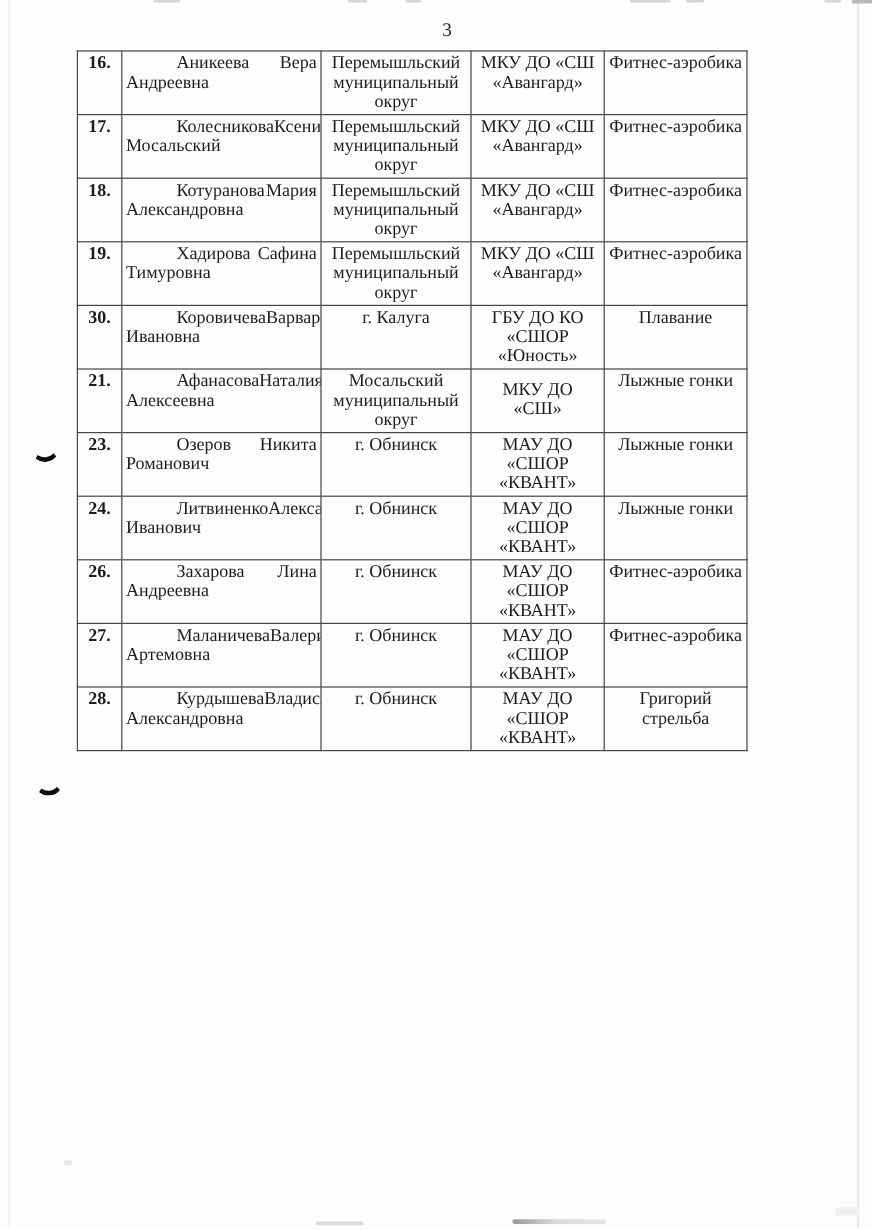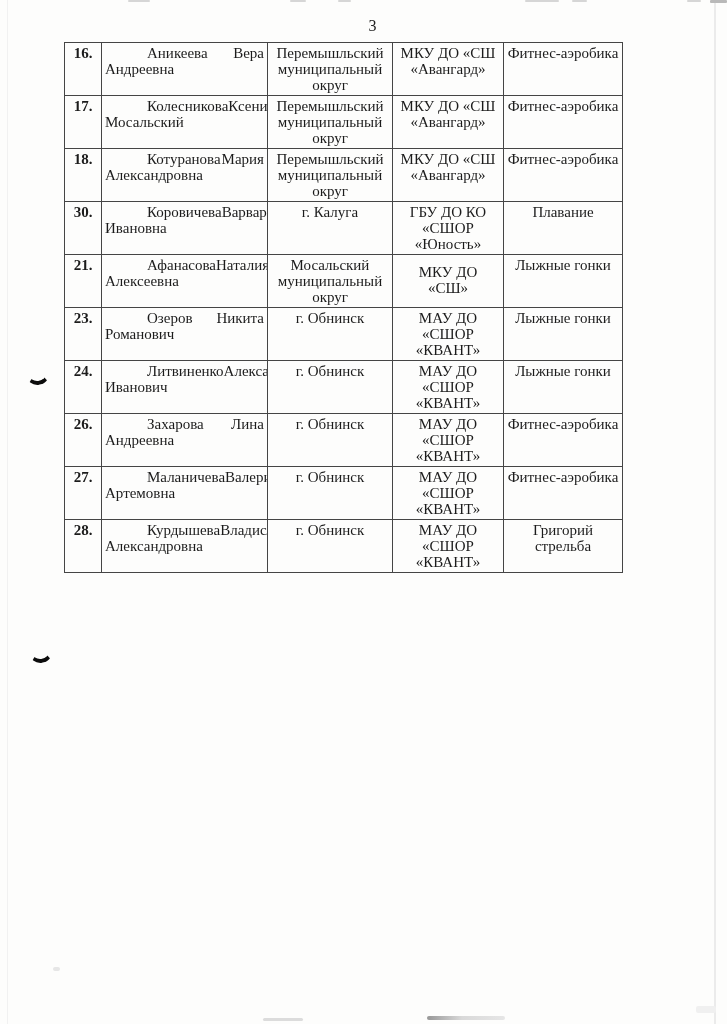--- a/index.html
+++ b/index.html
@@ -155,20 +155,36 @@
       <td class="c-sport">Фитнес-аэробика</td>
     </tr>
         <tr>
       <td class="c-num"><span>18.</span></td>
       <td class="c-name">
         <div class="name-line1">
           <span>Котуранова</span>
           <span>Мария</span>
         </div>
         <div>Александровна</div>
+      </td>
+      <td class="c-loc">Перемышльский
+муниципальный
+округ</td>
+      <td class="c-org">МКУ ДО «СШ
+«Авангард»</td>
+      <td class="c-sport">Фитнес-аэробика</td>
+    </tr>
+        <tr>
+      <td class="c-num"><span>19.</span></td>
+      <td class="c-name">
+        <div class="name-line1">
+          <span>Хадирова</span>
+          <span>Сафина</span>
+        </div>
+        <div>Тимуровна</div>
       </td>
       <td class="c-loc">Перемышльский
 муниципальный
 округ</td>
       <td class="c-org">МКУ ДО «СШ
 «Авангард»</td>
       <td class="c-sport">Фитнес-аэробика</td>
     </tr>
         <tr>
       <td class="c-num"><span>30.</span></td>

